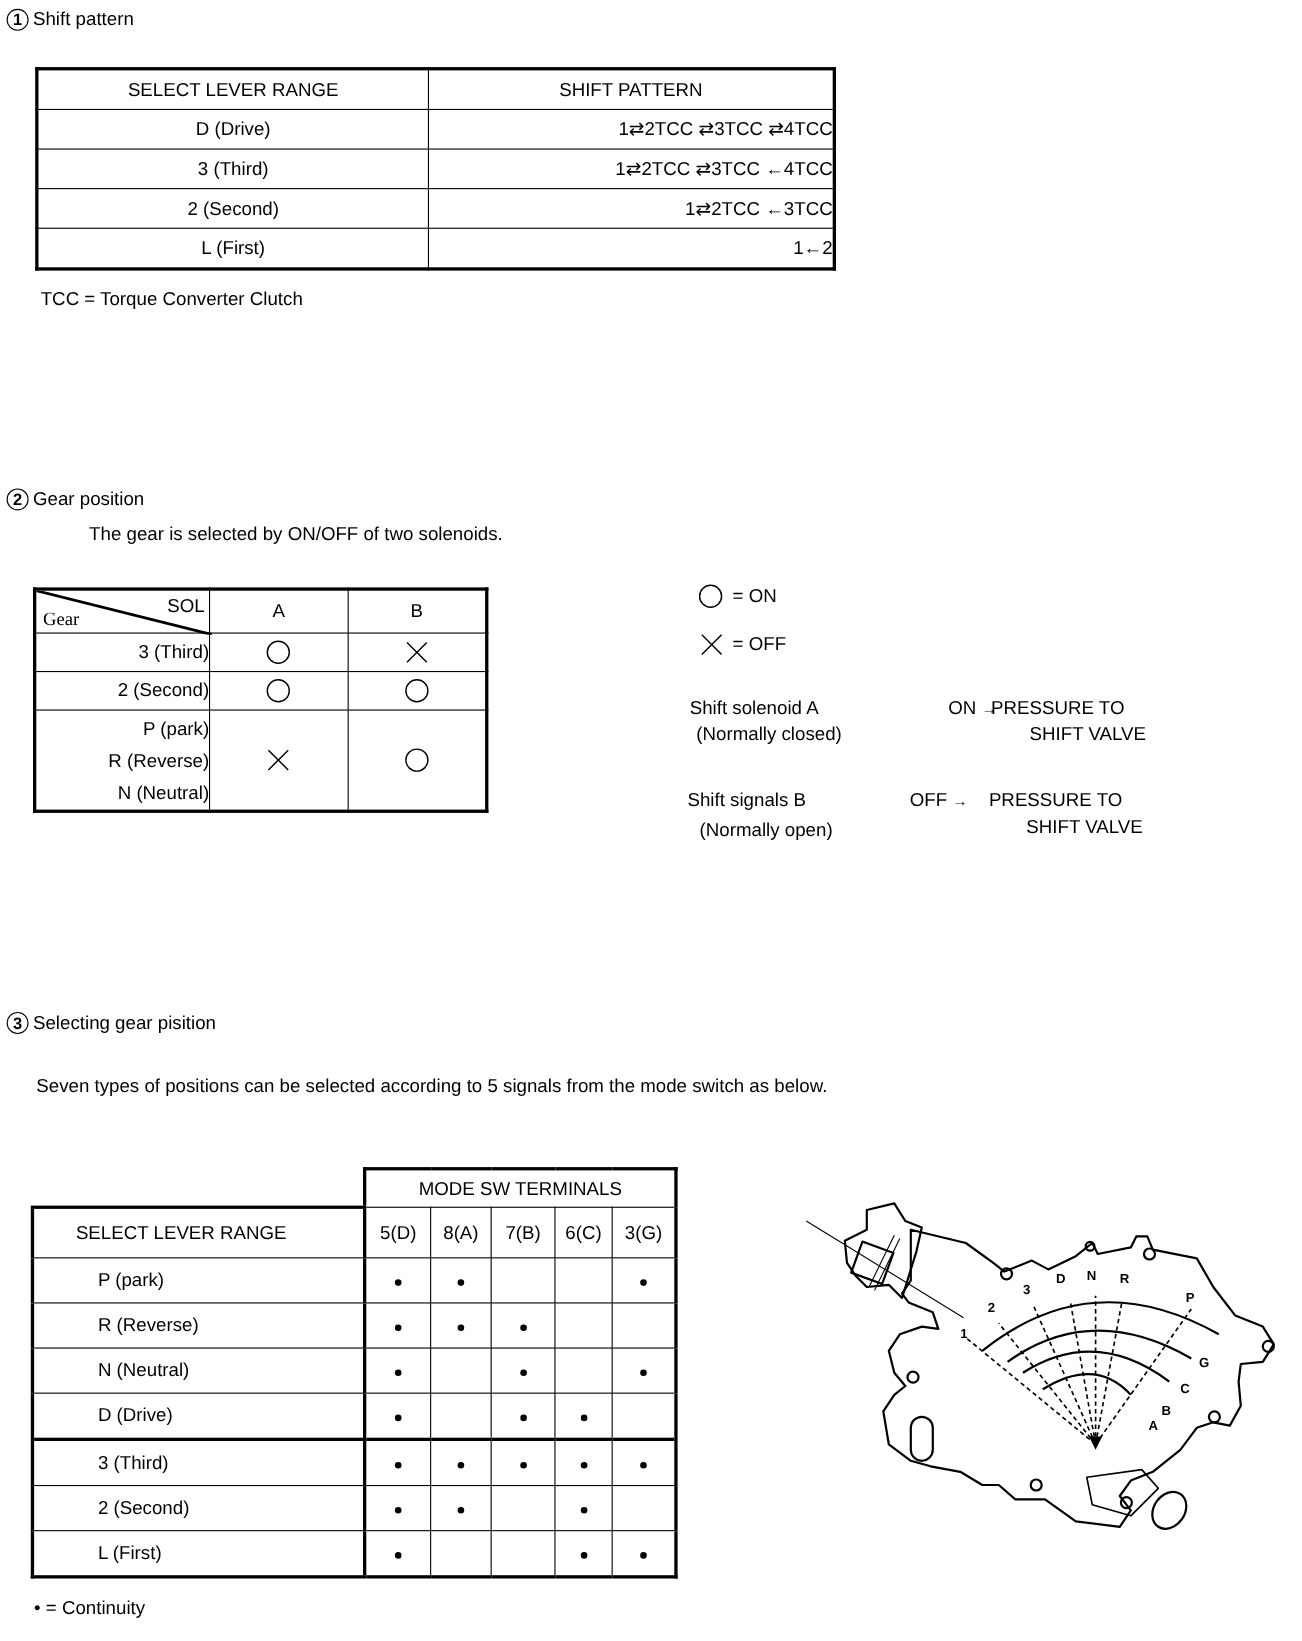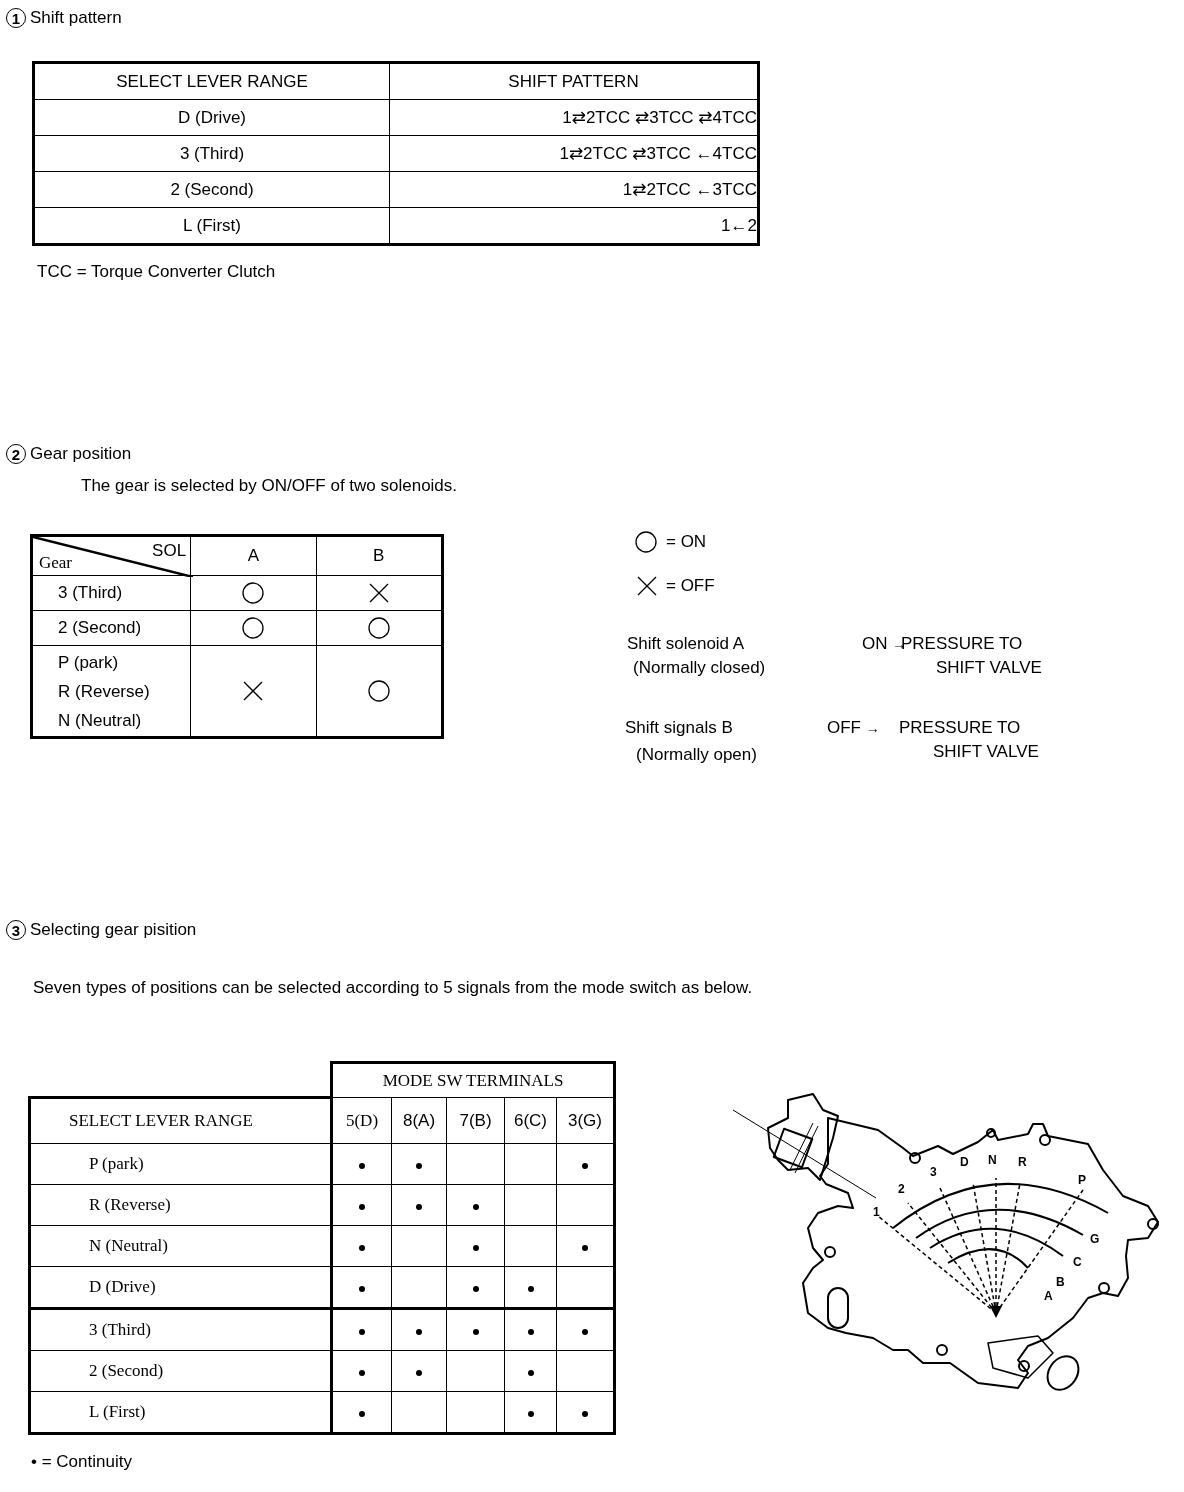--- a/index.html
+++ b/index.html
@@ -16,36 +16,36 @@
 
   
   #t1 { left:32px; top:61px; width:728px; border:3px solid #000; }
   #t1 td { border:1.5px solid #000; height:35px; }
   #t1 td.c1 { width:354px; text-align:center; }
   #t1 td.c2 { text-align:right; padding-left:53px; }
   #t1 tr.hdr td.c2 { text-align:center; padding-left:0; }
 
   
   #t2 { left:30px; top:534px; width:414px; border:3px solid #000; }
-  #t2 td { border:1.5px solid #000; height:34px; }
+  #t2 td { border:1.5px solid #000; height:34px;text-align:right; }
   #t2 td.g { width:160px; padding-left:25px; box-sizing:border-box; }
   #t2 td.s { width:126px; text-align:center; }
   #t2 .corner { position:relative; height:40px; padding:0; }
   #t2 .corner svg { position:absolute; left:0; top:0; }
   #t2 .corner .sol { position:absolute; right:4px; top:4px; }
   #t2 .corner .gear { position:absolute; left:6px; bottom:2px;font-family:Liberation Serif, serif; }
   .multi div { line-height:29px; }
   .sym { display:inline-block; vertical-align:middle; }
 
   
   #t3 { left:28px; top:1061px; width:588px; }
   #t3 td { border:1.5px solid #000; height:40px; text-align:center; }
   #t3 td.r { text-align:left; padding-left:58px; width:302px; box-sizing:border-box; }
   #t3 td.blank { border:none; border-bottom:3px solid #000; }
-  #t3 .thick-l { border-left:3px solid #000 !important;font-family:Liberation Serif, serif; }
+  #t3 .thick-l { border-left:3px solid #000 !important; }
   #t3 .thick-r { border-right:3px solid #000 !important; }
   #t3 .thick-t { border-top:3px solid #000 !important; }
   #t3 .thick-b { border-bottom:3px solid #000 !important; }
   .dot { display:inline-block; width:6px; height:6px; border-radius:50%; background:#000; }
 </style>
 </head>
 <body>
 
 <div class="abs sec-title" style="left:6px; top:8px;">
   <span class="num-circle">1</span>

